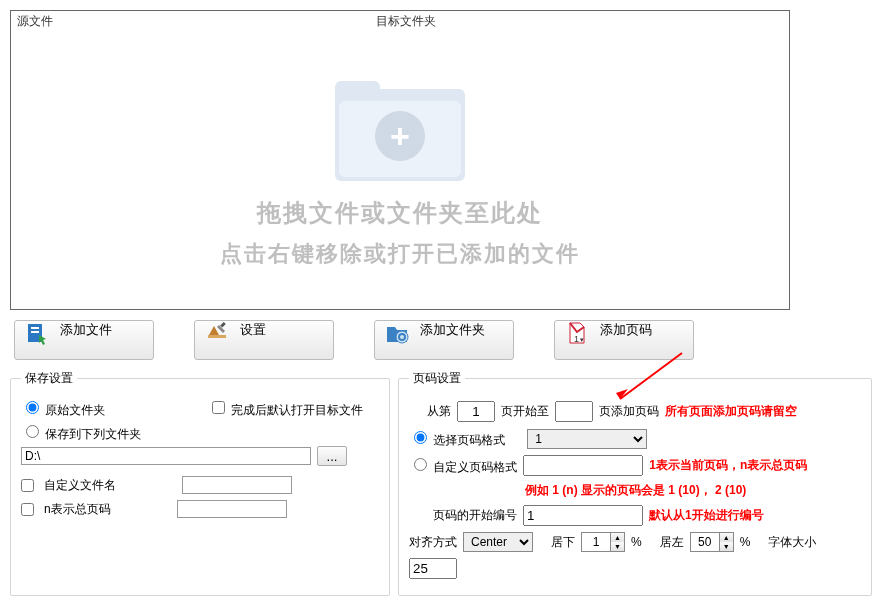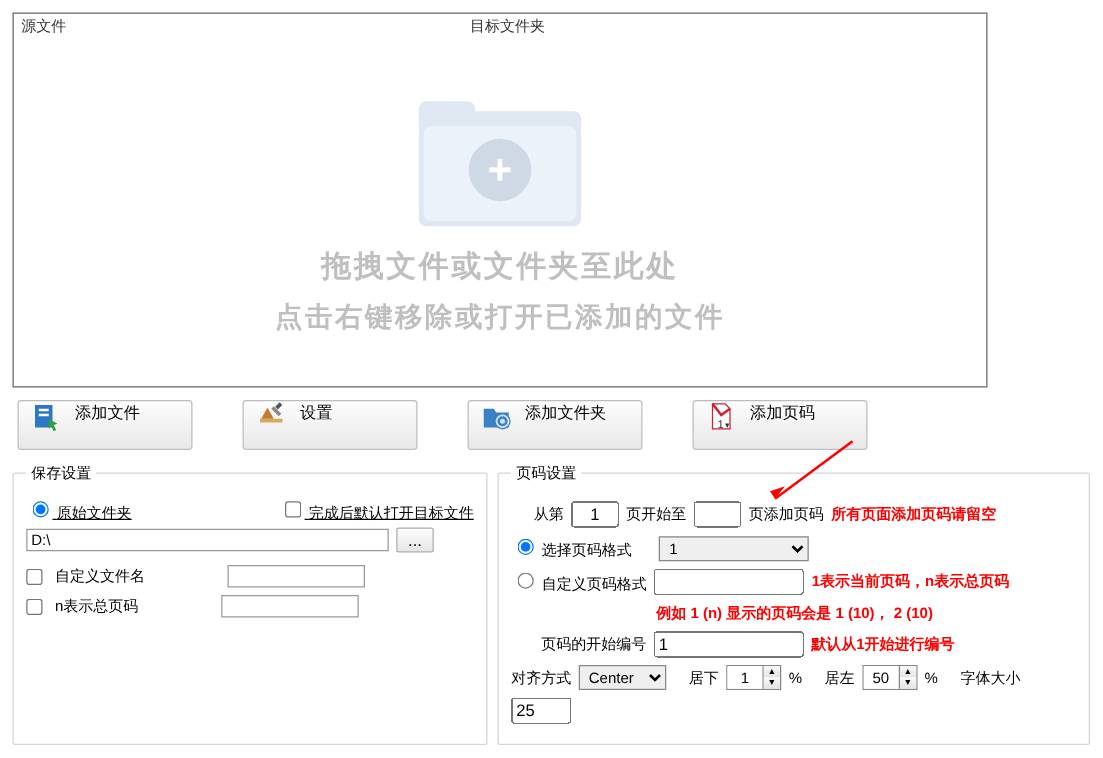--- a/index.html
+++ b/index.html
@@ -46,21 +46,21 @@
   .tbtn {
     width: 140px; height: 40px; border: 1px solid #bcbcbc; background: linear-gradient(#fdfdfd,#e8e8e8);
     border-radius: 3px; display: flex; align-items: flex-start; gap: 11px; padding: 0 10px;
     cursor: pointer; font-size: 13px;
   }
   .tbtn .ico { width: 24px; height: 24px; display: flex; align-items: center; justify-content: center; }
 
   
   .lower { display: flex; gap: 8px; }
   fieldset {
-    border: 1px solid #d5d5d5; border-radius: 2px; padding: 8px 10px 10px 10px;
+    border: 1px solid #d5d5d5; border-radius: 2px; padding: 8px 26px 10px 10px;
     margin: 0;
   }
   fieldset > legend { font-size: 12px; padding: 0 4px; }
 
   .save-box { width: 380px; }
   .row { display: flex; align-items: center; gap: 6px; margin: 3px 0; }
   .row label { font-size: 12px; }
   .txt {
     font-family: inherit; font-size: 12px; padding: 1px 3px; border: 1px solid #999;
     background: #fff;
@@ -162,31 +162,37 @@
       </span>
       <span>添加页码</span>
     </div>
   </div>
 
   <div class="lower">
 
     <fieldset class="save-box">
       <legend>保存设置</legend>
 
-      <div class="row" style="justify-content:space-between;text-decoration:underline;">
+      <div class="row" style="justify-content:space-between;">
         <label>
           <input type="radio" name="savewhere" checked="" style="">
           <span>原始文件夹</span>
         </label>
         <label style="margin-left:30px;">
           <input type="checkbox" style="">
           <span>完成后默认打开目标文件</span>
         </label>
       </div>
 
+      <div class="row">
+        <label>
+          <input type="radio" name="savewhere" style="">
+          <span>保存到下列文件夹</span>
+        </label>
+      </div>
 
       <div class="row">
         <input class="txt path" value="D:\" style="">
         <button class="btn-dots">...</button>
       </div>
 
       <div class="chk-col">
         <div class="row">
           <input type="checkbox" style="">
           <span>自定义文件名</span>

